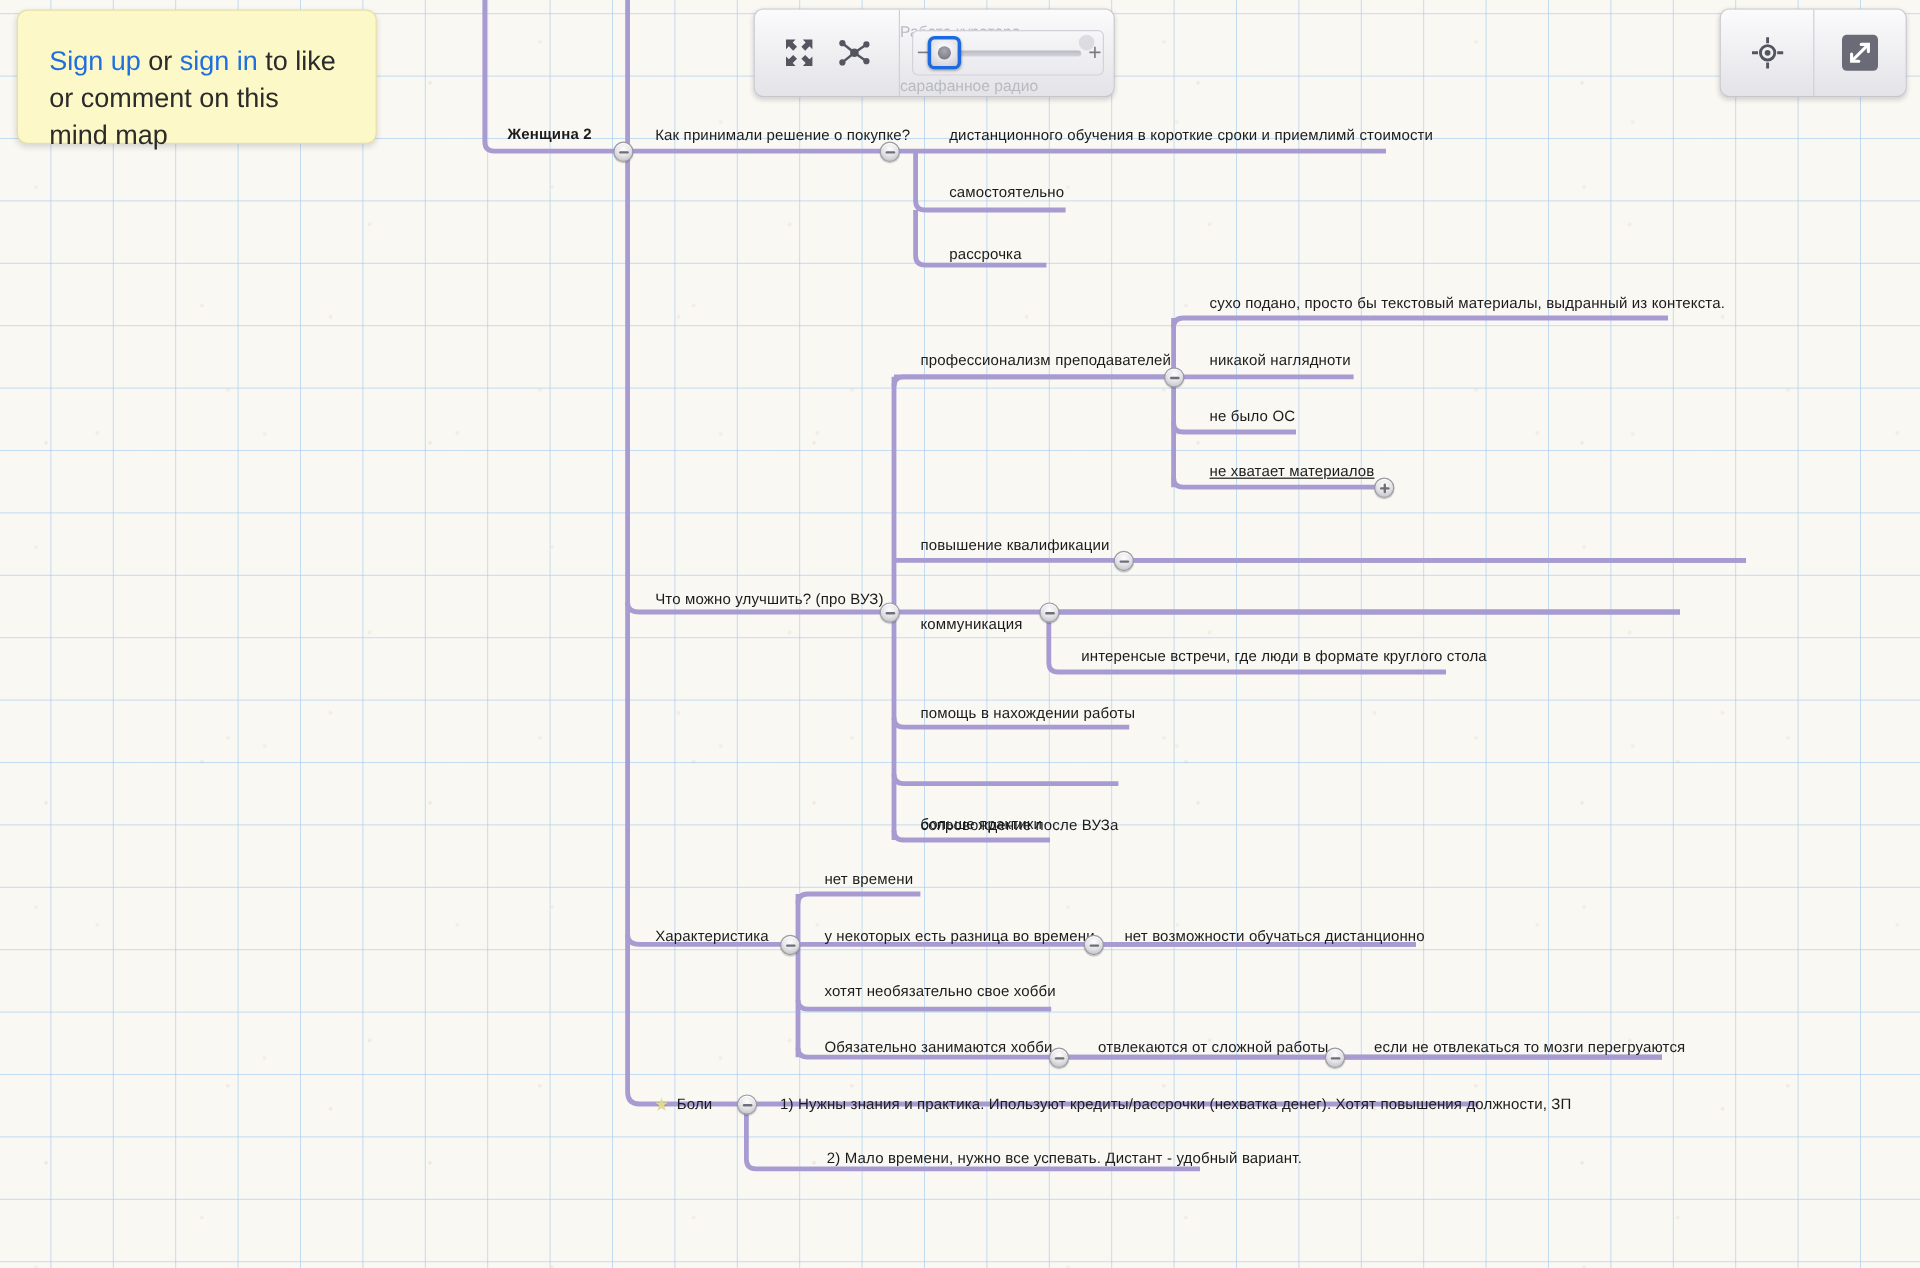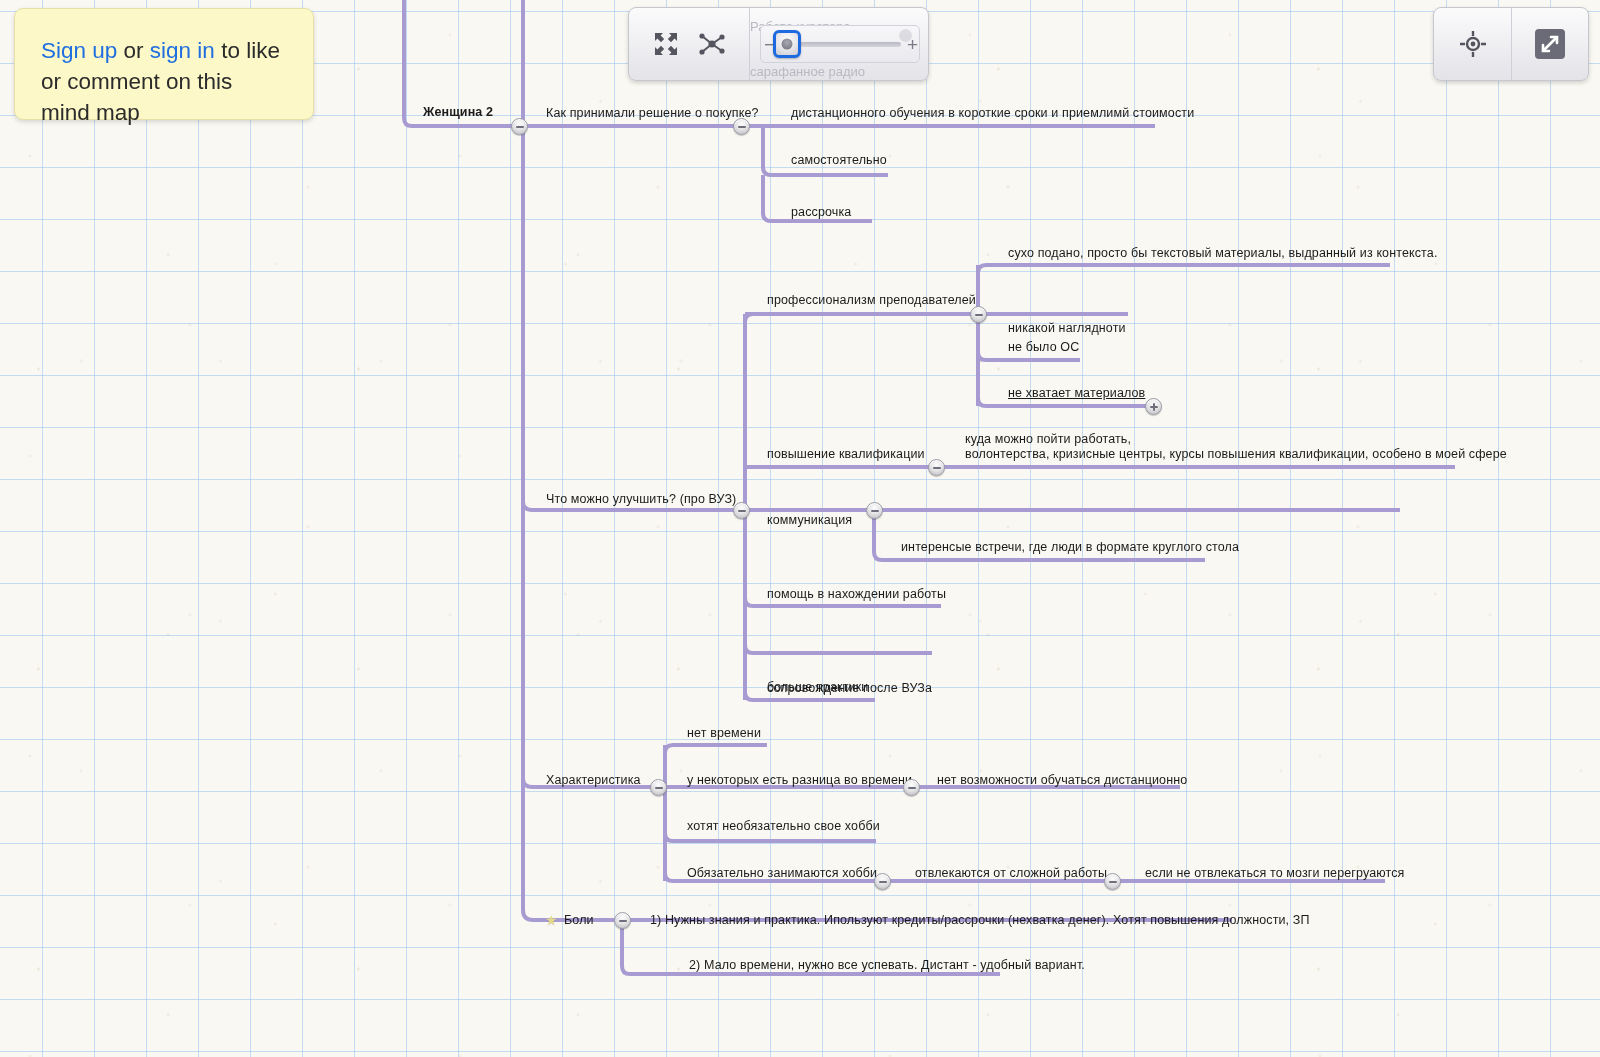--- a/index.html
+++ b/index.html
@@ -305,27 +305,25 @@
 
   <div class="node-label root" style="left:423px; top:105px;">Женщина 2</div>
 
   <div class="node-label" style="left:546px; top:106px;">Как принимали решение о покупке?</div>
   <div class="node-label" style="left:791px; top:106px;">дистанционного обучения в короткие сроки и приемлимй стоимости</div>
   <div class="node-label" style="left:791px; top:153px;">самостоятельно</div>
   <div class="node-label" style="left:791px; top:184px;margin-top:21px;">рассрочка</div>
 
   <div class="node-label" style="left:767px; top:293px;">профессионализм преподавателей</div>
   <div class="node-label" style="left:1008px; top:246px;">сухо подано, просто бы текстовый материалы, выдранный из контекста.</div>
-  <div class="node-label" style="left:1008px; top:293px;margin-top:28px;">никакой наглядноти</div>
+  <div class="node-label" style="left:1008px; top:293px;">никакой наглядноти</div>
   <div class="node-label" style="left:1008px; top:340px;">не было ОС</div>
   <div class="node-label" style="left:1008px; top:386px;text-decoration:underline;">не хватает материалов</div>
 
   <div class="node-label" style="left:767px; top:447px;">повышение квалификации</div>
-  <div class="node-label" style="left:965px; top:432px;">куда можно пойти работать,
-волонтерства, кризисные центры, курсы повышения квалификации, особено в моей сфере</div>
 
   <div class="node-label" style="left:546px; top:492px;">Что можно улучшить? (про ВУЗ)</div>
   <div class="node-label" style="left:767px; top:493px;margin-top:20px;">коммуникация</div>
   <div class="node-label" style="left:901px; top:540px;">интеренсые встречи, где люди в формате круглого стола</div>
 
   <div class="node-label" style="left:767px; top:587px;">помощь в нахождении работы</div>
   <div class="node-label" style="left:767px; top:633px;margin-top:48px;">сопровождение после ВУЗа</div>
   <div class="node-label" style="left:767px; top:680px;">больше практики</div>
 
   <div class="node-label" style="left:687px; top:726px;">нет времени</div>

